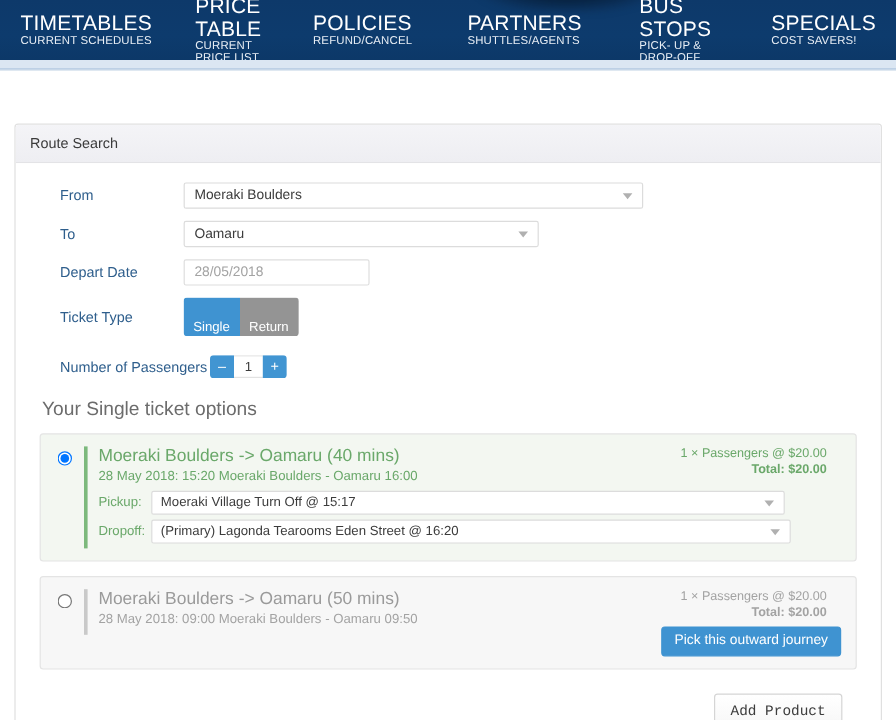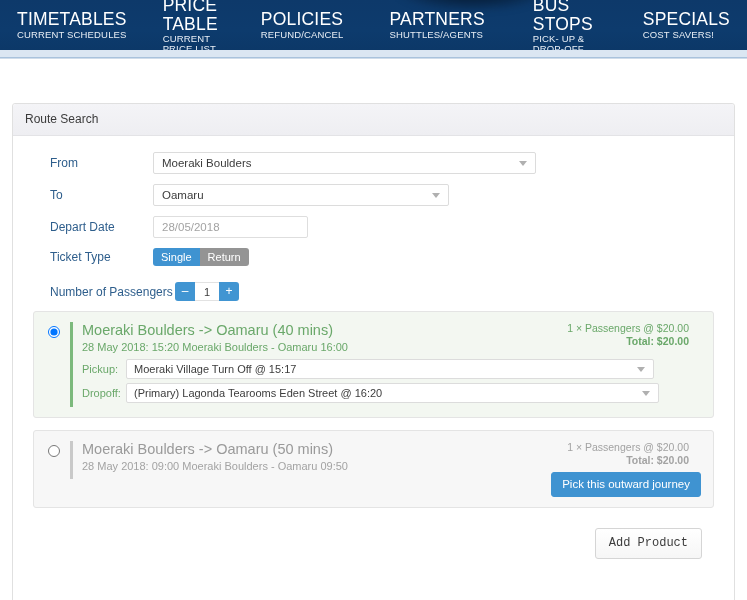--- a/index.html
+++ b/index.html
@@ -175,21 +175,21 @@
 
   
   .btn-group {
     display: inline-flex;
     border-radius: 3px;
     overflow: hidden;
   }
   .btn-toggle {
     border: none;
     height: 18px;
-    padding: 0 8px;
+    padding: 16px 8px;
     font-family: "Liberation Sans", sans-serif;
     font-size: 11px;
     color: #ffffff;
     cursor: pointer;
     line-height: 18px;
   }
   .btn-toggle.active { background: #3f93d1; }
   .btn-toggle.inactive { background: #949494; }
 
   
@@ -440,20 +440,21 @@
 
       <div class="form-row" style="margin-top:16px;">
         <div class="form-label" style="width:150px;padding-left:25px;">Number of Passengers</div>
         <div class="stepper">
           <button class="step-btn">–</button>
           <input class="step-val" type="text" value="1" style="">
           <button class="step-btn">+</button>
         </div>
       </div>
 
+      <div class="options-title">Your Single ticket options</div>
 
       <div class="option-card selected">
         <div class="price-box green">
           <div>1 × Passengers @ $20.00</div>
           <div class="price-total">Total: $20.00</div>
         </div>
         <div class="opt-inner">
           <input class="opt-radio" type="radio" name="journey" checked="" style="">
           <div class="opt-accent green"></div>
           <div class="opt-main">

